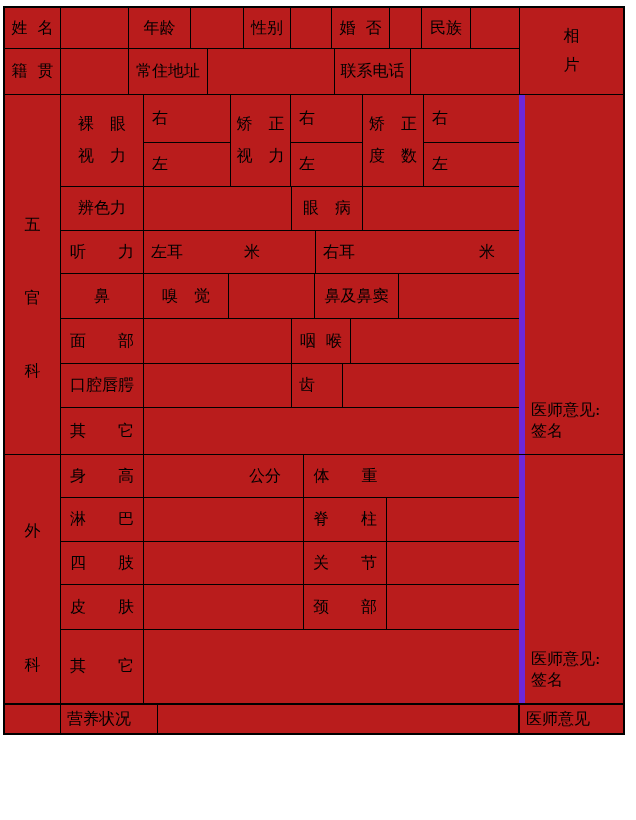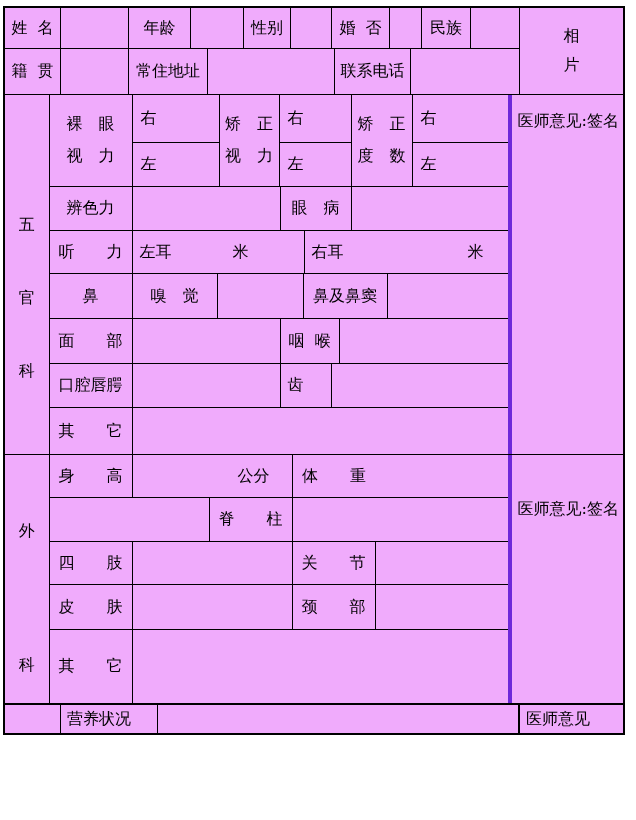--- a/index.html
+++ b/index.html
@@ -2,38 +2,38 @@
 <html><head>
 <meta charset="utf-8">
 <style>
   *{box-sizing:border-box;margin:0;padding:0}
   html,body{background:#fff}
   body{
     padding:6px 0 0 3px;
     font-family:"DejaVu Serif", serif;
     font-size:16px;color:#000;
   }
-  .form{width:622px;border:2px solid #000;display:flex;flex-direction:column;background:#f0abfc}
+  .form{width:622px;border:2px solid #000;display:flex;flex-direction:column;background:#b91c1c}
   .band{display:flex;border-bottom:1px solid #000}
   .band-c{border-bottom:2px solid #000}
   .band-d{border-bottom:none;height:28px}
   .row{display:flex}
   .cell{display:flex;align-items:center;justify-content:center;border-right:1px solid #000;white-space:pre;overflow:hidden}
   .row>*:last-child{border-right:none}
   .band-a-left{width:514px;display:flex;flex-direction:column}
   .band-a-left .row{border-bottom:1px solid #000}
   .band-a-left .row:last-child{border-bottom:none}
   .photo-cell{flex:1;border-left:1px solid #000;display:flex;flex-direction:column;align-items:center;justify-content:center;gap:8px;white-space:pre}
   .mid{display:flex;flex-direction:column;width:458px}
   .mid .row{border-bottom:1px solid #000}
   .mid .row:last-child{border-bottom:none}
   .sec-col{width:56px;border-right:1px solid #000;display:flex;flex-direction:column;align-items:center;justify-content:center;white-space:pre}
   .sec-b{gap:52px;padding-top:48px}
   .sec-c{gap:113px;padding-top:38px}
-  .opinion-col{flex:1;border-left:4px solid #6d28d9;display:flex;justify-content:flex-end;align-items:flex-start;padding:16px 4px 12px 6px;white-space:pre}
+  .opinion-col{flex:1;border-left:6px solid #6d28d9;display:flex;flex-direction:column;justify-content:flex-end;align-items:flex-start;padding:16px 4px 12px 6px;white-space:pre}
   .op-c{padding-top:44px}
   .lbl2{flex-direction:column;gap:11px}
   .subcol{display:flex;flex-direction:column;border-right:1px solid #000}
   .subcell{display:flex;align-items:center;padding-left:8px;white-space:pre}
   .subcell-top{height:48px;border-bottom:1px solid #000}
   .subcell-bot{flex:1}
   .pl7{justify-content:flex-start;padding-left:7px}
   .ear{justify-content:space-between;padding:0 55px 0 7px}
   .ear-r{justify-content:space-between;padding:0 24px 0 7px}
   .unit-cell{justify-content:flex-end}
@@ -166,20 +166,21 @@
     </div>
     <div class="mid">
       <div class="row h43">
         <div class="cell" style="width:83px">身　　高</div>
         <div class="cell unit-cell pr22" style="width:160px">
           <span>公分</span>
         </div>
         <div class="cell" style="width:83px">体　　重</div>
       </div>
       <div class="row h44">
+        <div class="cell" style="width:83px">淋　　巴</div>
         <div class="cell" style="width:160px"></div>
         <div class="cell" style="width:83px">脊　　柱</div>
         <div class="cell" style="width:132px"></div>
       </div>
       <div class="row h43">
         <div class="cell" style="width:83px">四　　肢</div>
         <div class="cell" style="width:160px"></div>
         <div class="cell" style="width:83px">关　　节</div>
         <div class="cell" style="width:132px"></div>
       </div>

